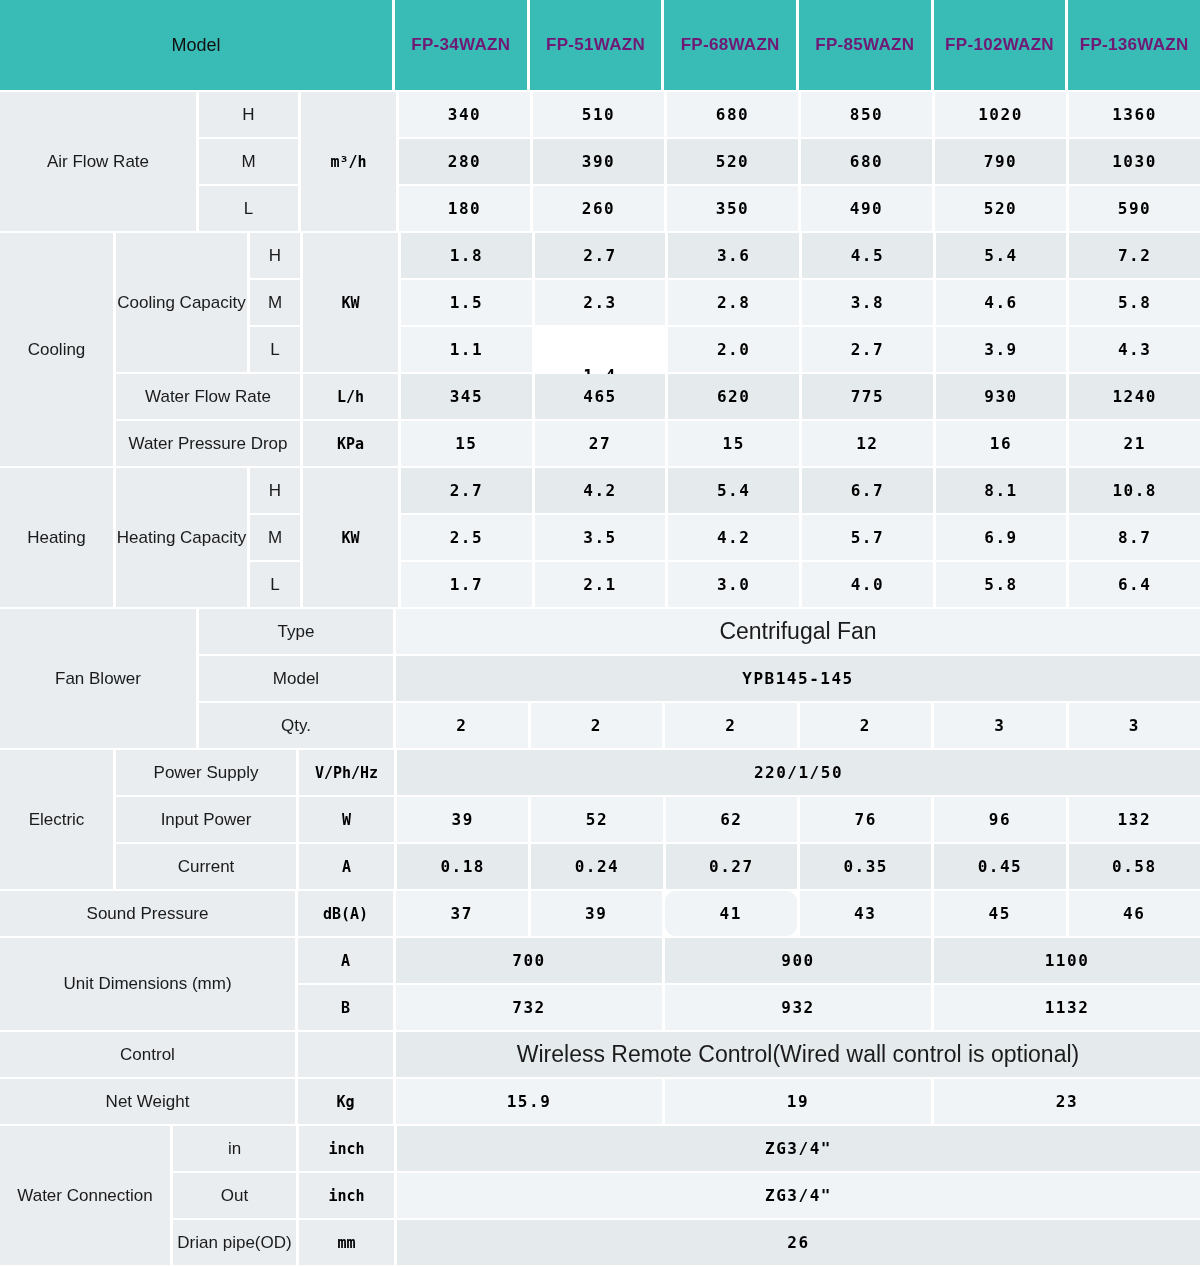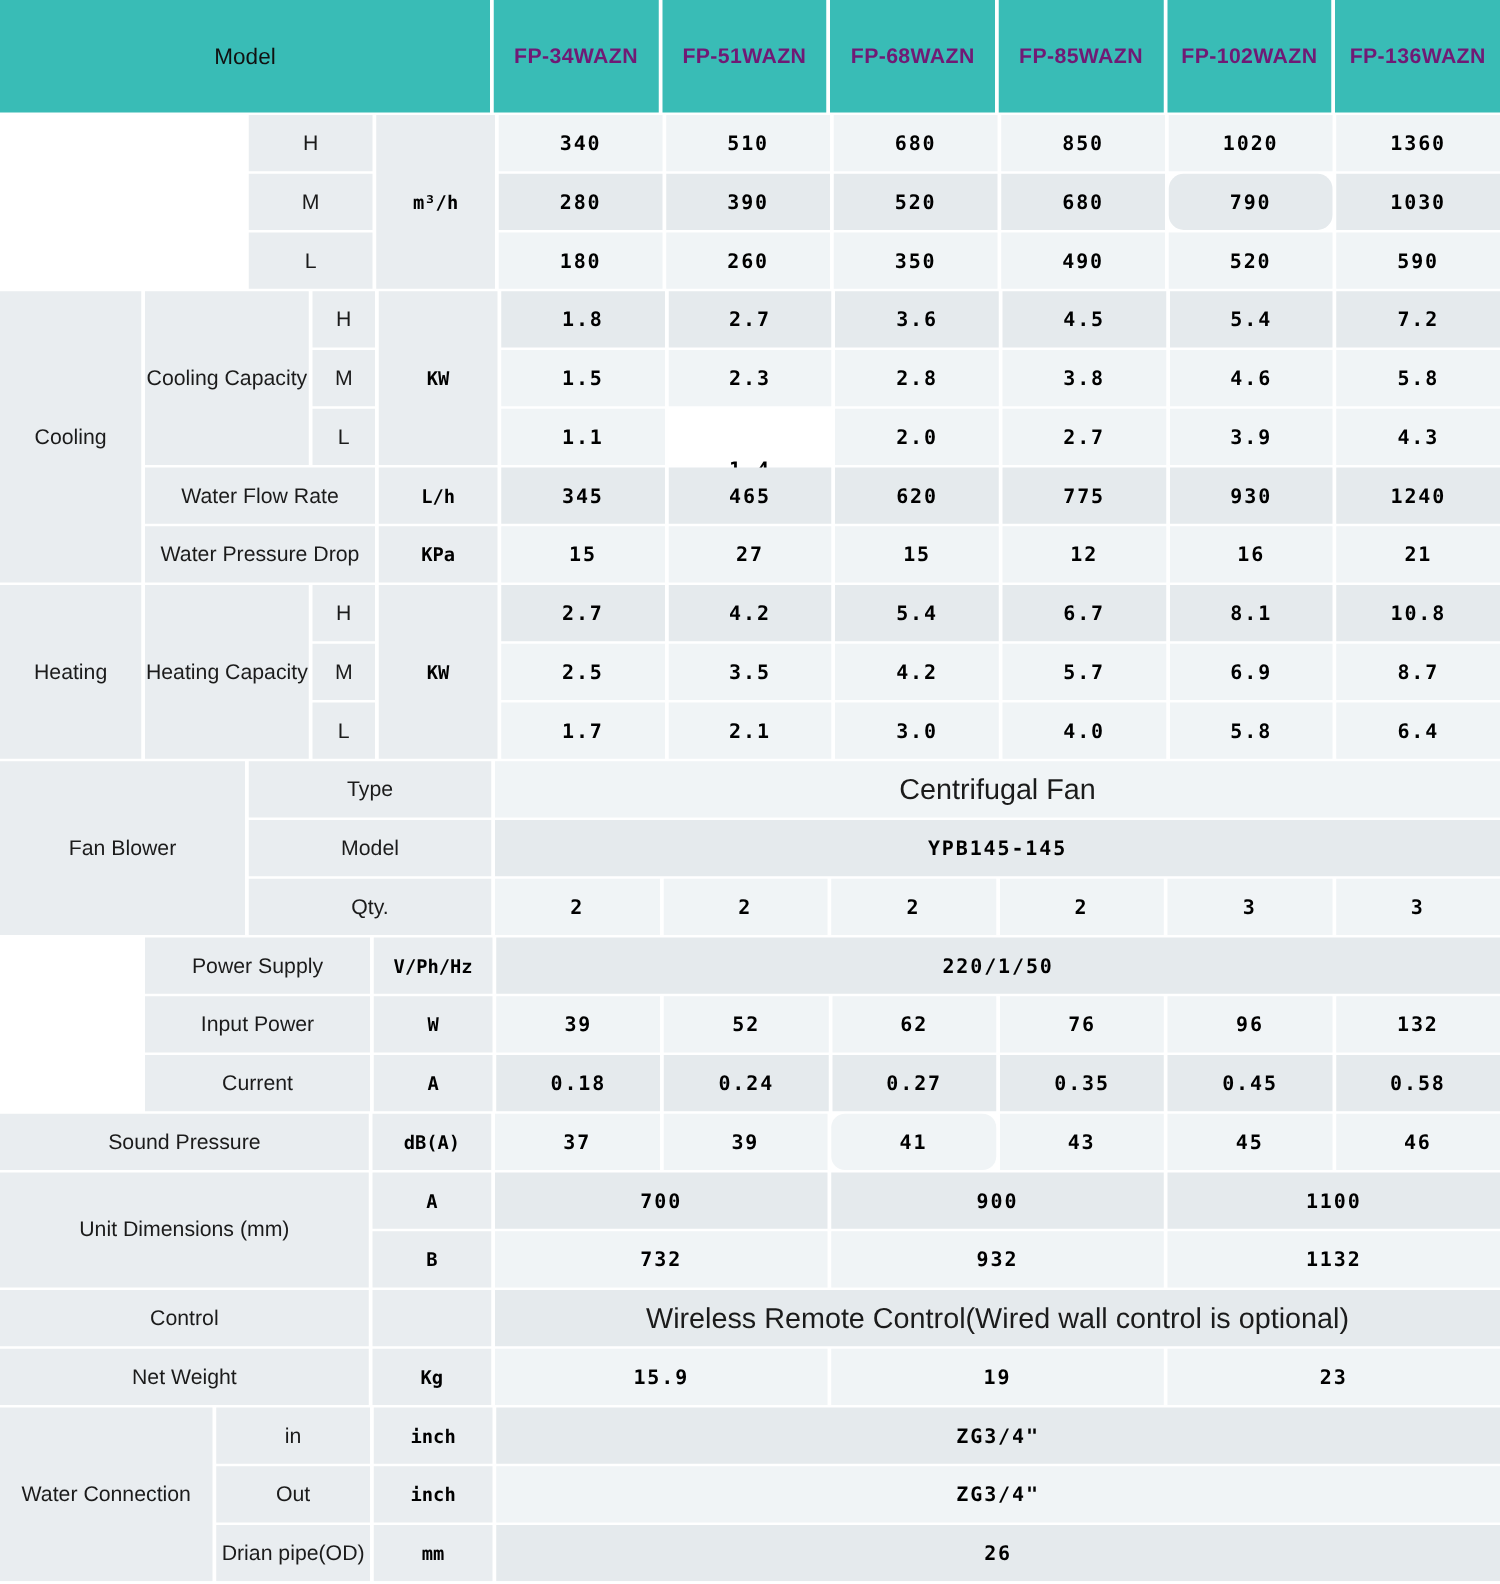--- a/index.html
+++ b/index.html
@@ -48,26 +48,27 @@
 <body>
 
 <div id="spec-table">
 
   <div class="sec g-header">
     <div class="c model-head">Model</div>
     <div style="display:contents"><div class="c mcell" style="grid-area: 1 / 2;">FP-34WAZN</div><div class="c mcell" style="grid-area: 1 / 3;">FP-51WAZN</div><div class="c mcell" style="grid-area: 1 / 4;">FP-68WAZN</div><div class="c mcell" style="grid-area: 1 / 5;">FP-85WAZN</div><div class="c mcell" style="grid-area: 1 / 6;">FP-102WAZN</div><div class="c mcell" style="grid-area: 1 / 7;">FP-136WAZN</div></div>
   </div>
 
   <div class="sec g-afr">
+    <div class="c lab" style="grid-area:1/1/4/2">Air Flow Rate</div>
     <div class="c lab" style="grid-area:1/2/2/3">H</div>
     <div class="c lab" style="grid-area:2/2/3/3">M</div>
     <div class="c lab" style="grid-area:3/2/4/3">L</div>
     <div class="c unit" style="grid-area:1/3/4/4">m³/h</div>
     <div style="display:contents"><div class="c v light" style="grid-area: 1 / 4;">340</div><div class="c v light" style="grid-area: 1 / 5;">510</div><div class="c v light" style="grid-area: 1 / 6;">680</div><div class="c v light" style="grid-area: 1 / 7;">850</div><div class="c v light" style="grid-area: 1 / 8;">1020</div><div class="c v light" style="grid-area: 1 / 9;">1360</div></div>
-    <div style="display:contents"><div class="c v dark" style="grid-area: 2 / 4;">280</div><div class="c v dark" style="grid-area: 2 / 5;">390</div><div class="c v dark" style="grid-area: 2 / 6;">520</div><div class="c v dark" style="grid-area: 2 / 7;">680</div><div class="c v dark" style="grid-area: 2 / 8; border-radius: 12px;">790</div><div class="c v dark" style="grid-area: 2 / 9;">1030</div></div>
+    <div style="display:contents"><div class="c v dark" style="grid-area: 2 / 4;">280</div><div class="c v dark" style="grid-area: 2 / 5;">390</div><div class="c v dark" style="grid-area: 2 / 6;">520</div><div class="c v dark" style="grid-area: 2 / 7;">680</div><div class="c v dark" style="grid-area: 2 / 8;">790</div><div class="c v dark" style="grid-area: 2 / 9;">1030</div></div>
     <div style="display:contents"><div class="c v light" style="grid-area: 3 / 4;">180</div><div class="c v light" style="grid-area: 3 / 5;">260</div><div class="c v light" style="grid-area: 3 / 6;">350</div><div class="c v light" style="grid-area: 3 / 7;">490</div><div class="c v light" style="grid-area: 3 / 8;">520</div><div class="c v light" style="grid-area: 3 / 9;">590</div></div>
   </div>
 
   <div class="sec g-cool">
     <div class="c lab" style="grid-area:1/1/6/2">Cooling</div>
     <div class="c lab" style="grid-area:1/2/4/3">Cooling Capacity</div>
     <div class="c lab" style="grid-area:1/3/2/4">H</div>
     <div class="c lab" style="grid-area:2/3/3/4">M</div>
     <div class="c lab" style="grid-area:3/3/4/4">L</div>
     <div class="c unit" style="grid-area:1/4/4/5">KW</div>
@@ -98,20 +99,21 @@
     <div class="c lab" style="grid-area:1/1/4/2">Fan Blower</div>
     <div class="c lab" style="grid-area:1/2/2/3">Type</div>
     <div class="c v plain light" style="grid-area:1/3/2/9">Centrifugal Fan</div>
     <div class="c lab" style="grid-area:2/2/3/3">Model</div>
     <div class="c v dark" style="grid-area:2/3/3/9">YPB145-145</div>
     <div class="c lab" style="grid-area:3/2/4/3">Qty.</div>
     <div style="display:contents"><div class="c v light" style="grid-area: 3 / 3;">2</div><div class="c v light" style="grid-area: 3 / 4;">2</div><div class="c v light" style="grid-area: 3 / 5;">2</div><div class="c v light" style="grid-area: 3 / 6;">2</div><div class="c v light" style="grid-area: 3 / 7;">3</div><div class="c v light" style="grid-area: 3 / 8;">3</div></div>
   </div>
 
   <div class="sec g-elec">
+    <div class="c lab" style="grid-area:1/1/4/2">Electric</div>
     <div class="c lab" style="grid-area:1/2/2/3">Power Supply</div>
     <div class="c unit" style="grid-area:1/3/2/4">V/Ph/Hz</div>
     <div class="c v dark" style="grid-area:1/4/2/10">220/1/50</div>
     <div class="c lab" style="grid-area:2/2/3/3">Input Power</div>
     <div class="c unit" style="grid-area:2/3/3/4">W</div>
     <div style="display:contents"><div class="c v light" style="grid-area: 2 / 4;">39</div><div class="c v light" style="grid-area: 2 / 5;">52</div><div class="c v light" style="grid-area: 2 / 6;">62</div><div class="c v light" style="grid-area: 2 / 7;">76</div><div class="c v light" style="grid-area: 2 / 8;">96</div><div class="c v light" style="grid-area: 2 / 9;">132</div></div>
     <div class="c lab" style="grid-area:3/2/4/3">Current</div>
     <div class="c unit" style="grid-area:3/3/4/4">A</div>
     <div style="display:contents"><div class="c v dark" style="grid-area: 3 / 4;">0.18</div><div class="c v dark" style="grid-area: 3 / 5;">0.24</div><div class="c v dark" style="grid-area: 3 / 6;">0.27</div><div class="c v dark" style="grid-area: 3 / 7;">0.35</div><div class="c v dark" style="grid-area: 3 / 8;">0.45</div><div class="c v dark" style="grid-area: 3 / 9;">0.58</div></div>
   </div>

